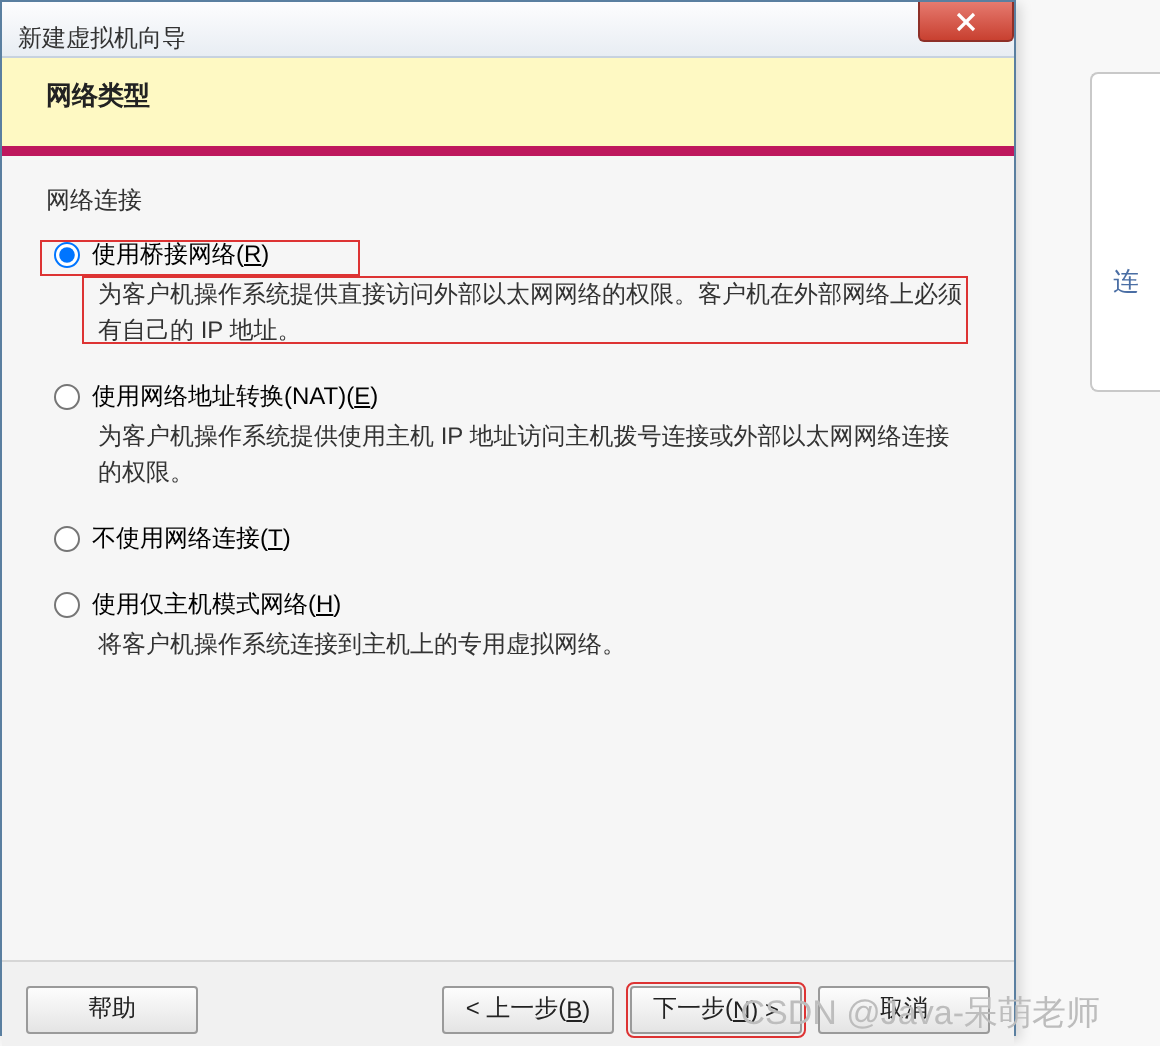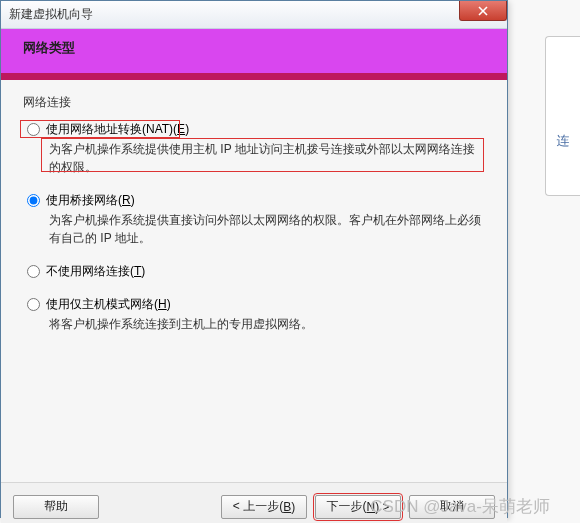--- a/index.html
+++ b/index.html
@@ -19,21 +19,21 @@
     height: 518px;
     background: #fff;
     border: 1px solid #5a7fa0;
     box-shadow: 2px 2px 6px rgba(0,0,0,0.15);
   }
   .titlebar {
     height: 28px;
     background: linear-gradient(#fdfdfe, #e8edf3);
     border-bottom: 1px solid #c7d2df;
     display: flex;
-    align-items: center;
+    align-items: flex-end;
     padding-left: 8px;
     position: relative;
   }
   .titlebar-text {
     color: #333;
     font-size: 12px;
   }
   .close-btn {
     position: absolute;
     right: 0; top: 0;
@@ -44,22 +44,22 @@
     border-bottom-left-radius: 3px;
     border-bottom-right-radius: 3px;
     display: flex;
     align-items: center;
     justify-content: center;
     cursor: pointer;
   }
   .close-btn svg { width: 10px; height: 10px; }
   .header {
     padding: 10px 16px 12px 22px;
-    border-bottom: 7px solid #be185d;
-    background: #d946ef;
+    border-bottom: 5px solid #be185d;
+    background: #fef9c3;
   }
   .header-title {
     font-weight: bold;
     font-size: 13px;
     color: #222;
     margin-bottom: 4px;
   }
   .header-sub {
     padding-left: 28px;
     color: #333;
@@ -167,32 +167,32 @@
     <div class="header-title">网络类型</div>
   </div>
 
   <div class="content">
     <div class="section-label">网络连接</div>
 
     <div class="radio-group">
 
       <div class="radio-item">
         <label class="radio-line">
+          <input type="radio" name="net" checked="" style="">
+          <span><span>使用桥接网络(</span><span class="accel">R</span><span>)</span></span>
+        </label>
+        <div class="radio-desc">为客户机操作系统提供直接访问外部以太网网络的权限。客户机在外部网络上必须有自己的 IP 地址。</div>
+      </div>
+
+      <div class="radio-item">
+        <label class="radio-line">
           <input type="radio" name="net" style="">
           <span><span>使用网络地址转换(NAT)(</span><span class="accel">E</span><span>)</span></span>
         </label>
         <div class="radio-desc">为客户机操作系统提供使用主机 IP 地址访问主机拨号连接或外部以太网网络连接的权限。</div>
-      </div>
-
-      <div class="radio-item">
-        <label class="radio-line">
-          <input type="radio" name="net" checked="" style="">
-          <span><span>使用桥接网络(</span><span class="accel">R</span><span>)</span></span>
-        </label>
-        <div class="radio-desc">为客户机操作系统提供直接访问外部以太网网络的权限。客户机在外部网络上必须有自己的 IP 地址。</div>
       </div>
 
       <div class="radio-item">
         <label class="radio-line">
           <input type="radio" name="net" style="">
           <span><span>不使用网络连接(</span><span class="accel">T</span><span>)</span></span>
         </label>
       </div>
 
       <div class="radio-item">

